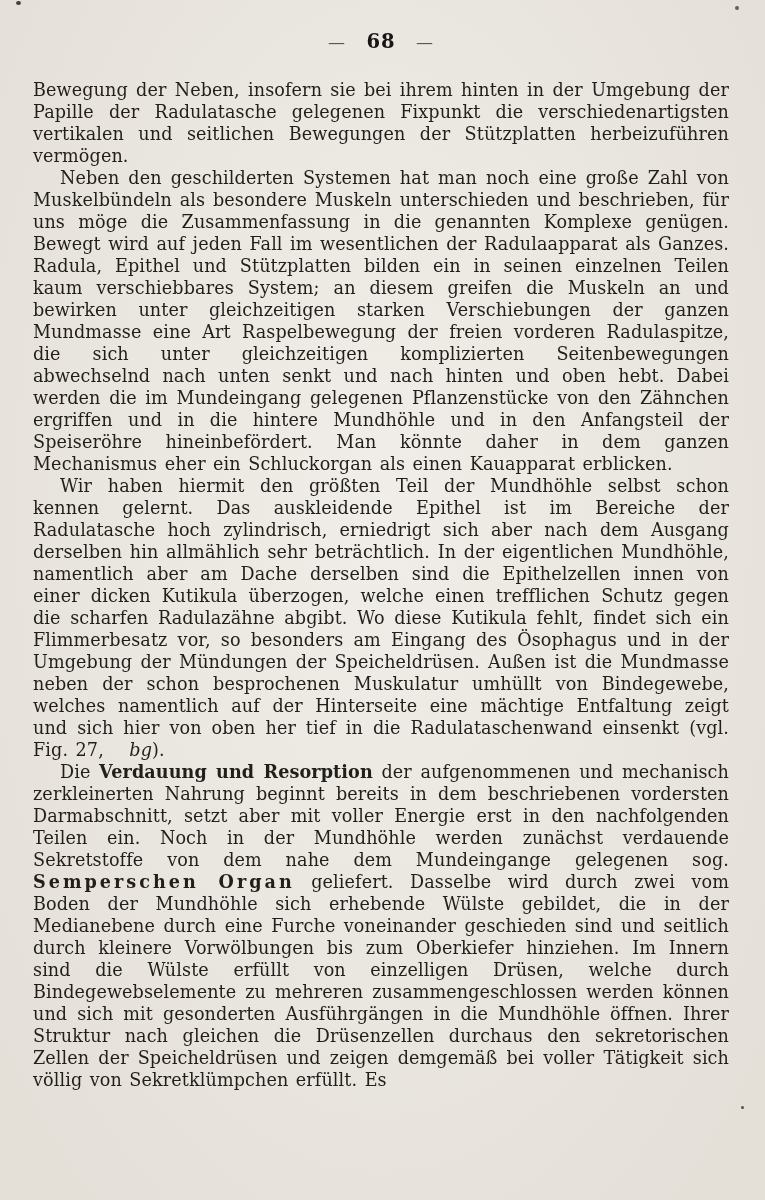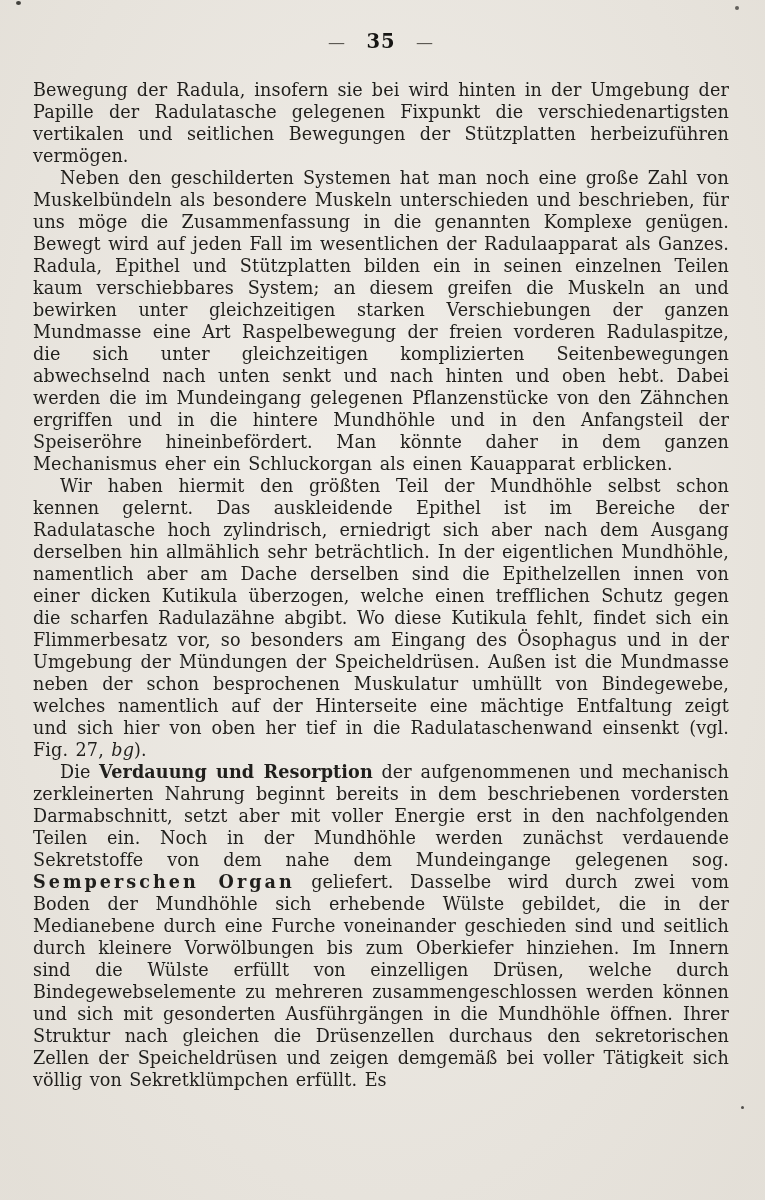--- a/index.html
+++ b/index.html
@@ -55,21 +55,21 @@
     color: #201f1c;
   }
   p.para {
     margin: 0;
   }
   p.para.indent {
     text-indent: 27px;
   }
   .seg-normal { font-weight: normal; }
   .seg-bold   { font-weight: bold; }
-  .seg-italic { font-style: italic; }
+  .seg-italic { font-style: italic; margin-left: 18px; }
   .seg-spaced { letter-spacing: 3px; font-weight: bold; }
   .speck {
     position: absolute;
     background: #41403c;
     border-radius: 50%;
   }
   .speck-1 { left: 16px;  top: 1px;    width: 5px; height: 4px; }
   .speck-2 { left: 735px; top: 6px;    width: 4px; height: 4px; opacity: .8; }
   .speck-3 { left: 741px; top: 1106px; width: 3px; height: 3px; opacity: .9; }
 </style>
@@ -77,24 +77,24 @@
 <body>
 
 <div class="page">
 
   <div class="speck speck-1"></div>
   <div class="speck speck-2"></div>
   <div class="speck speck-3"></div>
 
   <div class="page-header">
     <span class="dash">—</span>
-    <span class="pagenum">35</span>
+    <span class="pagenum">68</span>
     <span class="dash">—</span>
   </div>
 
   <div class="text-block" id="paragraphs">
-      <p class="para"><span class="seg-normal">Bewegung der Radula, insofern sie bei wird hinten in der Umgebung der Papille der Radulatasche gelegenen Fixpunkt die verschiedenartigsten vertikalen und seitlichen Bewegungen der Stützplatten herbeizuführen vermögen.</span></p>
+      <p class="para"><span class="seg-normal">Bewegung der Neben, insofern sie bei ihrem hinten in der Umgebung der Papille der Radulatasche gelegenen Fixpunkt die verschiedenartigsten vertikalen und seitlichen Bewegungen der Stützplatten herbeizuführen vermögen.</span></p>
       <p class="para indent"><span class="seg-normal">Neben den geschilderten Systemen hat man noch eine große Zahl von Muskelbündeln als besondere Muskeln unterschieden und beschrieben, für uns möge die Zusammenfassung in die genannten Komplexe genügen. Bewegt wird auf jeden Fall im wesentlichen der Radulaapparat als Ganzes. Radula, Epithel und Stützplatten bilden ein in seinen einzelnen Teilen kaum verschiebbares System; an diesem greifen die Muskeln an und bewirken unter gleichzeitigen starken Verschiebungen der ganzen Mundmasse eine Art Raspelbewegung der freien vorderen Radulaspitze, die sich unter gleichzeitigen komplizierten Seitenbewegungen abwechselnd nach unten senkt und nach hinten und oben hebt. Dabei werden die im Mundeingang gelegenen Pflanzenstücke von den Zähnchen ergriffen und in die hintere Mundhöhle und in den Anfangsteil der Speiseröhre hineinbefördert. Man könnte daher in dem ganzen Mechanismus eher ein Schluckorgan als einen Kauapparat erblicken.</span></p>
       <p class="para indent"><span class="seg-normal">Wir haben hiermit den größten Teil der Mundhöhle selbst schon kennen gelernt. Das auskleidende Epithel ist im Bereiche der Radulatasche hoch zylindrisch, erniedrigt sich aber nach dem Ausgang derselben hin allmählich sehr beträchtlich. In der eigentlichen Mundhöhle, namentlich aber am Dache derselben sind die Epithelzellen innen von einer dicken Kutikula überzogen, welche einen trefflichen Schutz gegen die scharfen Radulazähne abgibt. Wo diese Kutikula fehlt, findet sich ein Flimmerbesatz vor, so besonders am Eingang des Ösophagus und in der Umgebung der Mündungen der Speicheldrüsen. Außen ist die Mundmasse neben der schon besprochenen Muskulatur umhüllt von Bindegewebe, welches namentlich auf der Hinterseite eine mächtige Entfaltung zeigt und sich hier von oben her tief in die Radulataschenwand einsenkt (vgl. Fig. 27, </span><span class="seg-italic">bg</span><span class="seg-normal">).</span></p>
       <p class="para indent"><span class="seg-normal">Die </span><span class="seg-bold">Verdauung und Resorption</span><span class="seg-normal"> der aufgenommenen und mechanisch zerkleinerten Nahrung beginnt bereits in dem beschriebenen vordersten Darmabschnitt, setzt aber mit voller Energie erst in den nachfolgenden Teilen ein. Noch in der Mundhöhle werden zunächst verdauende Sekretstoffe von dem nahe dem Mundeingange gelegenen sog. </span><span class="seg-spaced">Semperschen Organ</span><span class="seg-normal"> geliefert. Dasselbe wird durch zwei vom Boden der Mundhöhle sich erhebende Wülste gebildet, die in der Medianebene durch eine Furche voneinander geschieden sind und seitlich durch kleinere Vorwölbungen bis zum Oberkiefer hinziehen. Im Innern sind die Wülste erfüllt von einzelligen Drüsen, welche durch Bindegewebselemente zu mehreren zusammengeschlossen werden können und sich mit gesonderten Ausführgängen in die Mundhöhle öffnen. Ihrer Struktur nach gleichen die Drüsenzellen durchaus den sekretorischen Zellen der Speicheldrüsen und zeigen demgemäß bei voller Tätigkeit sich völlig von Sekretklümpchen erfüllt. Es</span></p>
     </div>
 
 </div>
 
 </body></html>

